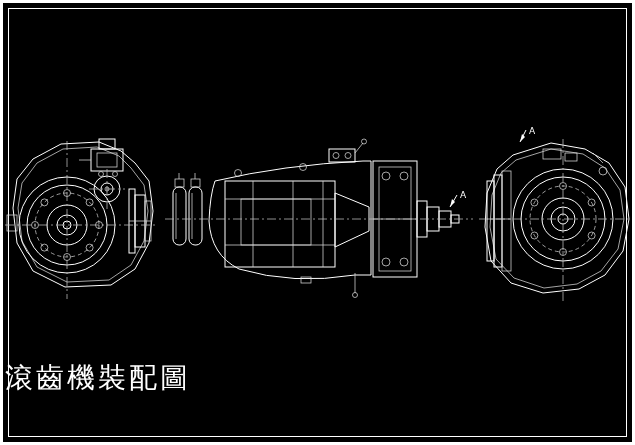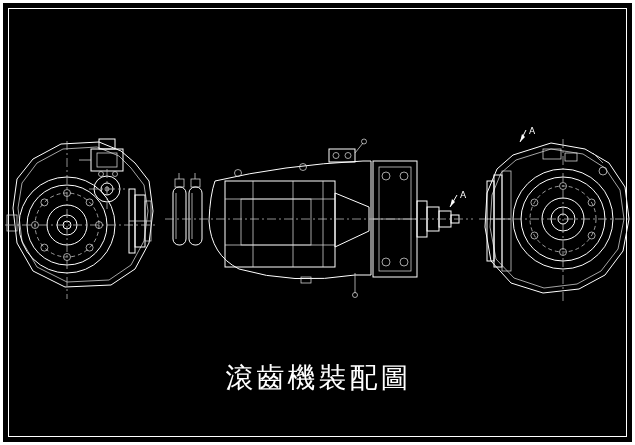--- a/index.html
+++ b/index.html
@@ -20,21 +20,21 @@
   }
   svg{position:absolute;left:0;top:0;}
   .ln{stroke:#fff;stroke-width:1;fill:none;}
   .ln-thin{stroke:#d9d9d9;stroke-width:0.75;fill:none;}
   .cl{stroke:#bfbfbf;stroke-width:0.75;fill:none;stroke-dasharray:9 3 2 3;}
   .bc{stroke:#cfcfcf;stroke-width:0.75;fill:none;stroke-dasharray:4 3;}
   .lbl{fill:#fff;font-size:9px;font-family:"DejaVu Sans",sans-serif;}
   .title{
     position:absolute;
     left:2px;right:0;top:356px;
-    text-align:center;
+    text-align:left;
     color:#fff;
     font-size:28px;
     letter-spacing:3px;
     font-family:"DejaVu Serif","Liberation Serif",serif;
   }
 </style>
 </head>
 <body>
 
 <div class="page">

